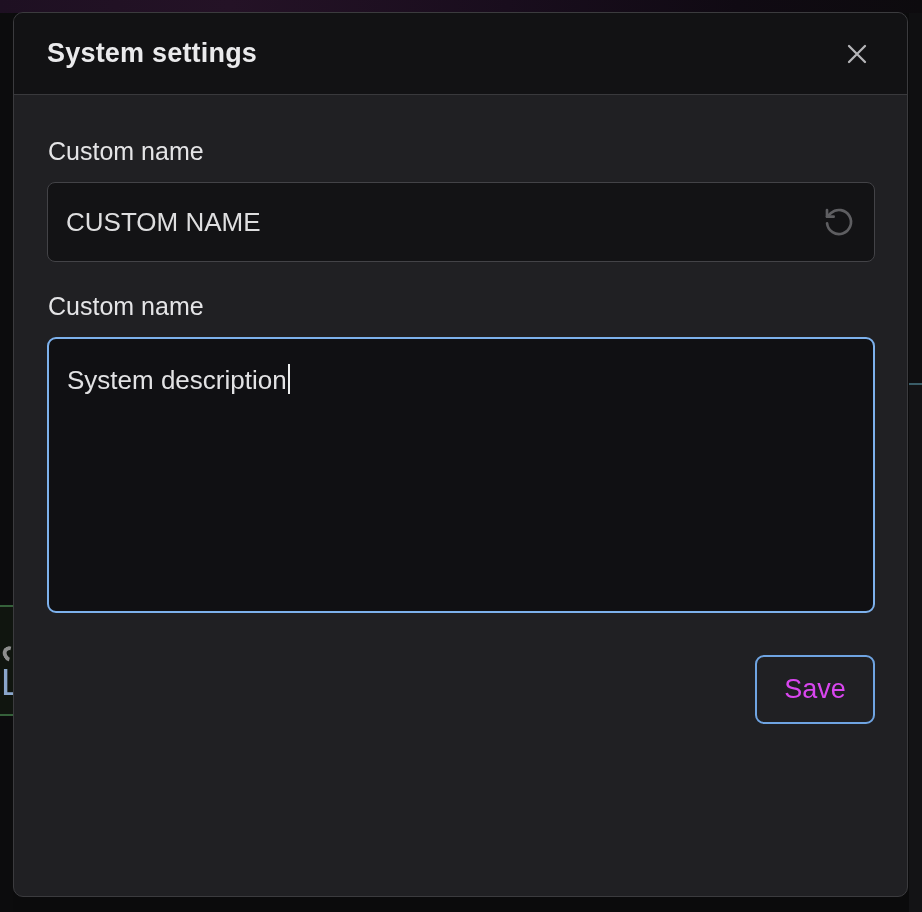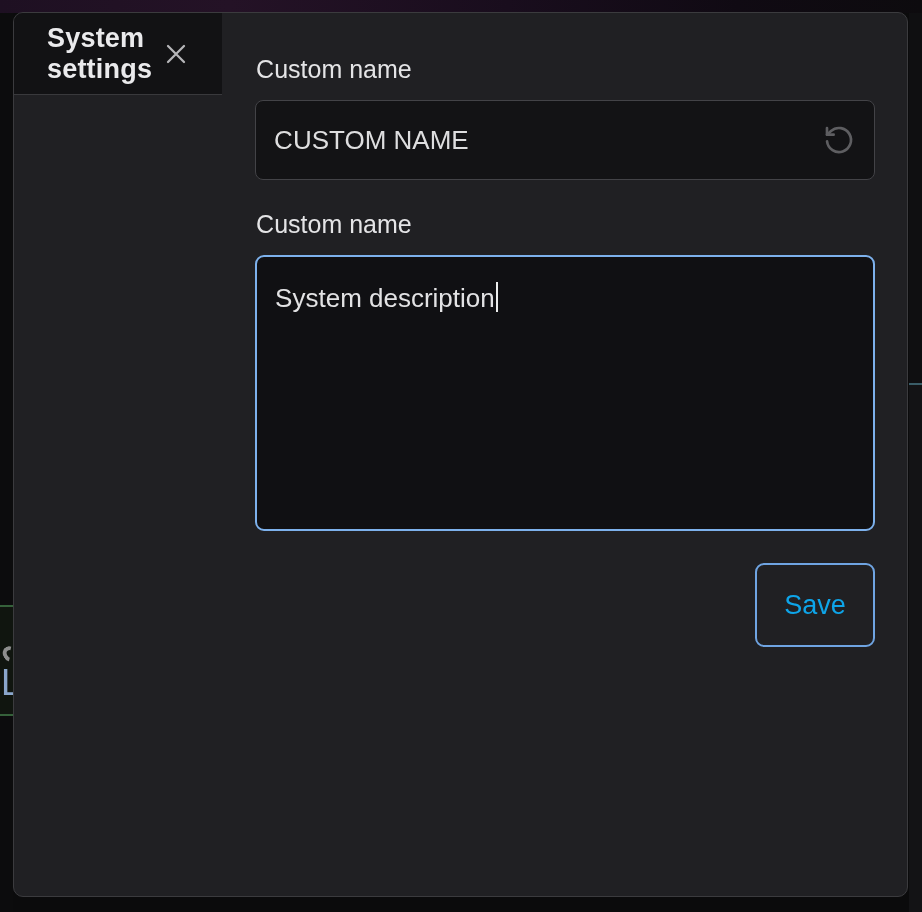--- a/index.html
+++ b/index.html
@@ -52,21 +52,21 @@
   }
 
   
   .modal {
     position: absolute; left: 13px; top: 12px;
     width: 895px; height: 885px;
     border: 1px solid #3b3b3e;
     border-radius: 10px;
     background: #202023;
     z-index: 2;
-    display: flex; flex-direction: row;
+    display: flex; flex-direction: column;
     overflow: hidden;
   }
   .modal-header {
     height: 82px; flex: 0 0 82px;
     background: #121214;
     border-bottom: 1px solid #39393c;
     display: flex; align-items: center;
     padding: 0 30px 0 33px;
   }
   .modal-title {
@@ -109,37 +109,37 @@
     cursor: pointer;
   }
   .textarea-box {
     width: 100%; height: 276px;
     background: #101013;
     border: 2px solid #7db1ec;
     border-radius: 9px;
     padding: 24px 18px;
     color: #e2e2e4; font-size: 26px; line-height: 34px;
     cursor: text;
-    margin-bottom: 32px;
+    margin-bottom: 42px;
     overflow: hidden;
     white-space: pre-wrap;
   }
   .caret {
     display: inline-block; width: 2px; height: 30px;
     background: #eceded; vertical-align: -5px; margin-left: 1px;
   }
   .modal-footer {
     display: flex; justify-content: flex-end;
   }
   .save-btn {
-    min-width: 120px; height: 84px;
+    min-width: 120px; height: 69px;
     background: transparent;
     border: 2px solid #6fa4e2;
     border-radius: 9px;
-    color: #0ea5e9; font-size: 27px; font-weight: 400;
+    color: #d946ef; font-size: 27px; font-weight: 400;
     font-family: "Liberation Sans", sans-serif;
     padding: 0 26px;
     cursor: pointer;
   }
   svg { display: block; }
 </style>
 </head>
 <body>
 
 <div class="bg-topstrip"></div>

